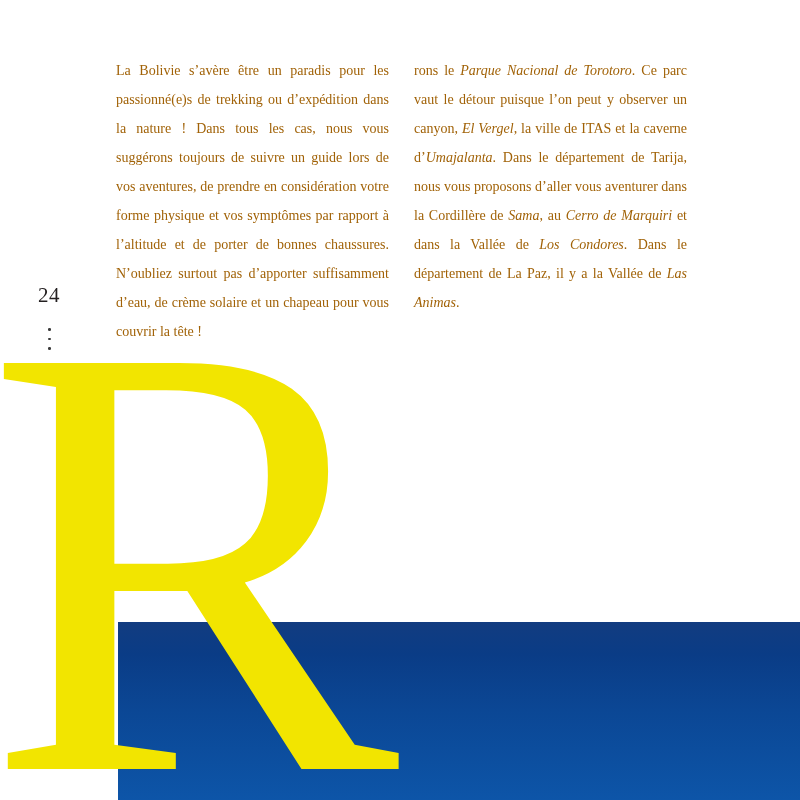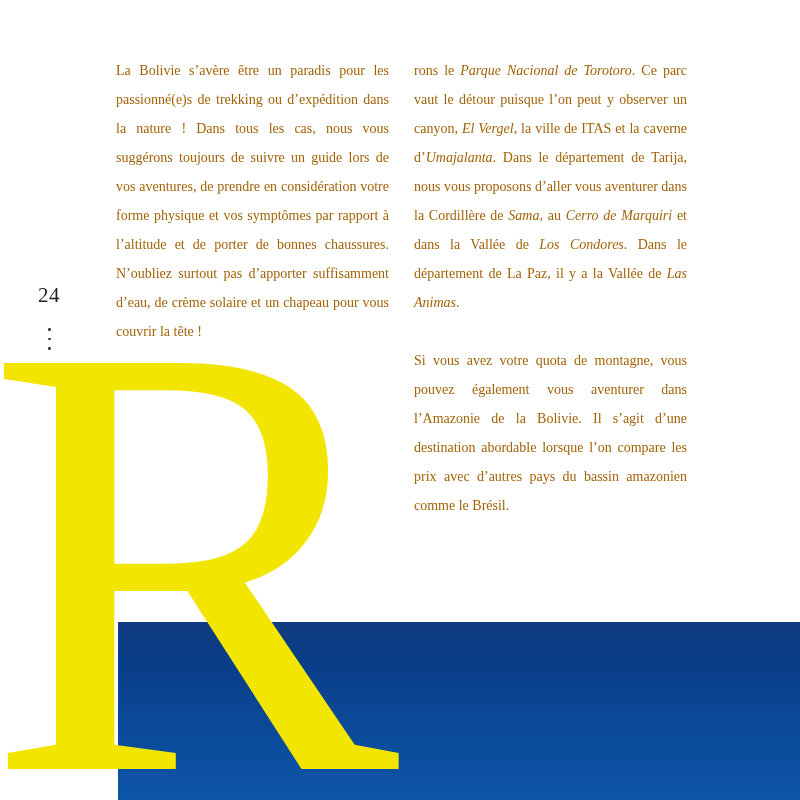--- a/index.html
+++ b/index.html
@@ -130,17 +130,16 @@
   </div>
 
   <div class="columns">
 
     <div class="col">
       <p id="lp0">La Bolivie s’avère être un paradis pour les passionné(e)s de trekking ou d’expédition dans la nature ! Dans tous les cas, nous vous suggérons toujours de suivre un guide lors de vos aventures, de prendre en considération votre forme physique et vos symptômes par rapport à l’altitude et de porter de bonnes chaussures. N’oubliez surtout pas d’apporter suffisamment d’eau, de crème solaire et un chapeau pour vous couvrir la tête !</p>
     </div>
 
     <div class="col">
       <p id="rp0">rons le <i>Parque Nacional de Torotoro</i>. Ce parc vaut le détour puisque l’on peut y observer un canyon, <i>El Vergel</i>, la ville de ITAS et la caverne d’<i>Umajalanta</i>. Dans le département de Tarija, nous vous proposons d’aller vous aventurer dans la Cordillère de <i>Sama</i>, au <i>Cerro de Marquiri</i> et dans la Vallée de <i>Los Condores</i>. Dans le département de La Paz, il y a la Vallée de <i>Las Animas</i>.</p>
-      <p id="rp1">Si vous avez votre quota de montagne, vous pouvez également vous aventurer dans l’Amazonie de la Bolivie. Il s’agit d’une destination abordable lorsque l’on compare les prix avec d’autres pays du bassin amazonien comme le Brésil.</p>
     </div>
 
   </div>
 </div>
 
 </body></html>

